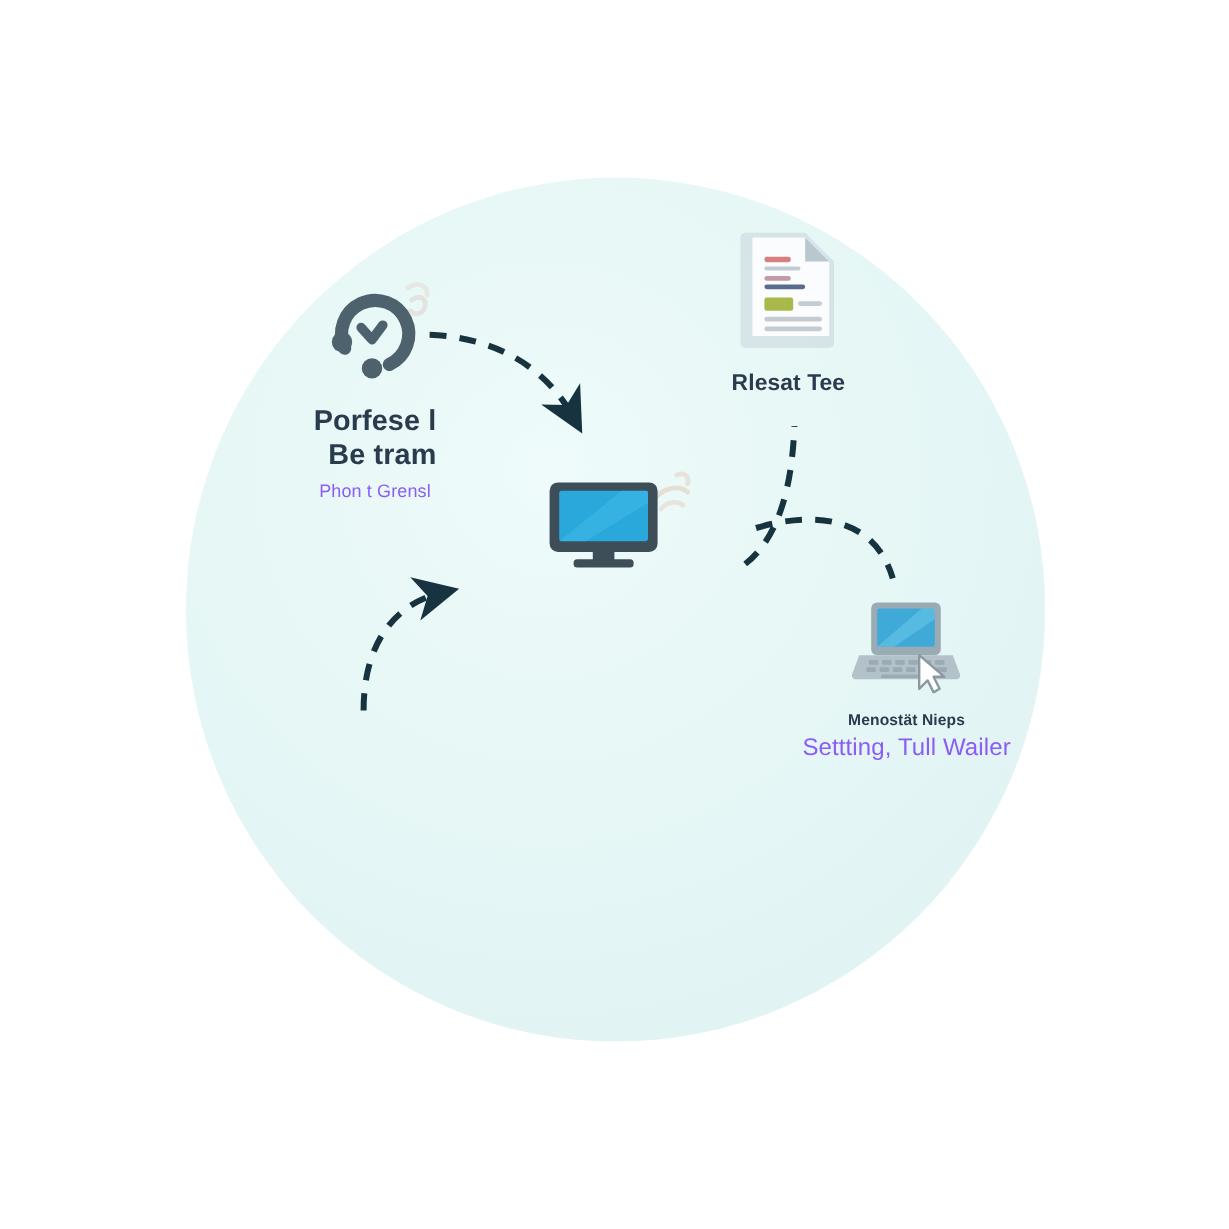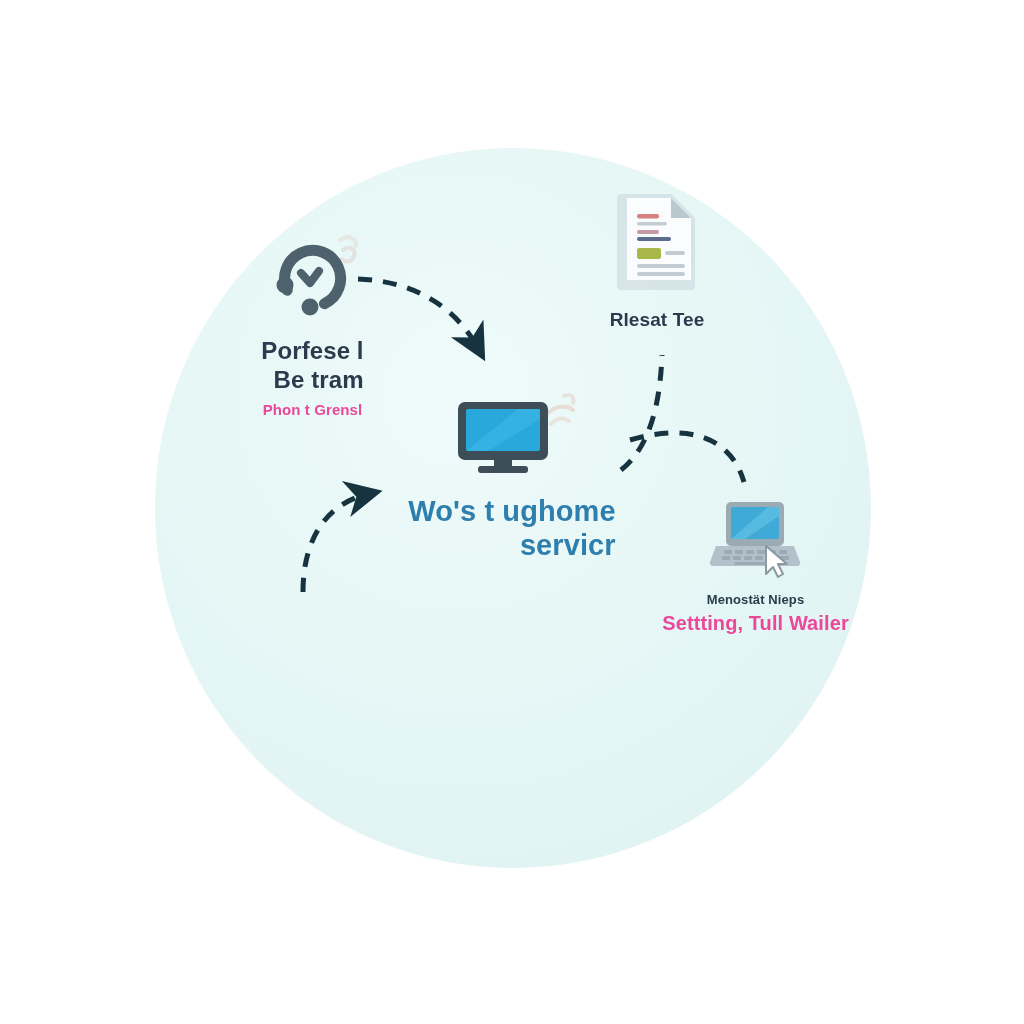--- a/index.html
+++ b/index.html
@@ -41,25 +41,24 @@
     display:flex;align-items:flex-end;justify-content:center;
   }
   .node .title{
     font-weight:bold;
     color:#2a3b4d;
     line-height:1.22;
     white-space:pre-line;
     letter-spacing:.1px;
   }
   .node .subtitle{
-    color:#ec4899;
+    color:#8b5cf6;
     line-height:1.25;
     white-space:pre-line;
     letter-spacing:.1px;
-    font-weight:bold;
   }
 
   
   #node-support{ left:215px; top:228px; width:195px; }
   #node-support .title{ font-size:24px; margin-top:16px; }
   #node-support .subtitle{ font-size:15px; margin-top:6px; }
 
   #node-document{ left:562px; top:188px; width:190px; }
   #node-document .title{ font-size:19px; margin-top:16px; }
 
@@ -143,22 +142,20 @@
         <path class="wifi-arc" d="M99,26 c8,-8 19,-10 26,-4" fill="none" stroke="#e0b39c" stroke-width="4" stroke-linecap="round"></path>
         <path class="wifi-arc" d="M103,36 c5,-6 13,-7 18,-3" fill="none" stroke="#e6c3ae" stroke-width="4" stroke-linecap="round"></path>
         <path class="wifi-arc" d="M116,8 c6,-3 11,1 9,7" fill="none" stroke="#dfc0b0" stroke-width="4" stroke-linecap="round"></path>
         <rect x="10" y="14" width="90" height="58" rx="7" fill="#3d4e58"></rect>
         <rect x="18" y="21" width="74" height="42" rx="2" fill="#29a8dc"></rect>
         <path d="M18,63 L70,21 L92,21 L92,31 L40,63 z" fill="#48bfe8" opacity=".45"></path>
         <rect x="46" y="70" width="18" height="10" fill="#3d4e58"></rect>
         <rect x="30" y="78" width="50" height="7" rx="3" fill="#3d4e58"></rect>
       </svg>
     </div>
-    <div class="title">Wo's t ughome
-servicr</div>
   </div>
 
   <div class="node" id="node-laptop">
     <div class="icon-wrap">
       <svg class="svg-icon" width="104" height="84" viewBox="0 0 104 84">
         <rect x="22" y="8" width="58" height="44" rx="5" fill="#9aabb4"></rect>
         <rect x="27" y="13" width="48" height="32" rx="2" fill="#3fa9d8"></rect>
         <path d="M27,45 L64,13 L75,13 L75,22 L41,45 z" fill="#6fcbea" opacity=".5"></path>
         <path d="M12,52 h78 l6,16 a3,3 0 0 1 -3,4 h-84 a3,3 0 0 1 -3,-4 z" fill="#b3c2ca"></path>
         <g fill="#9aabb4">

